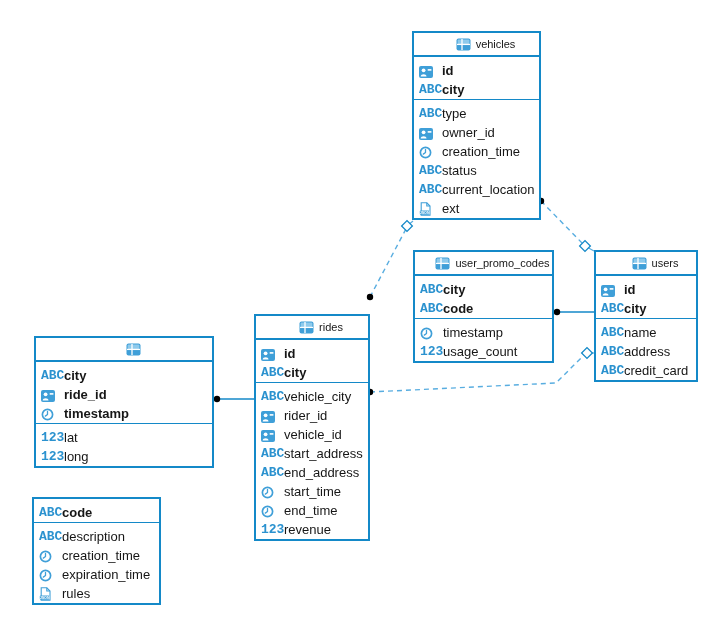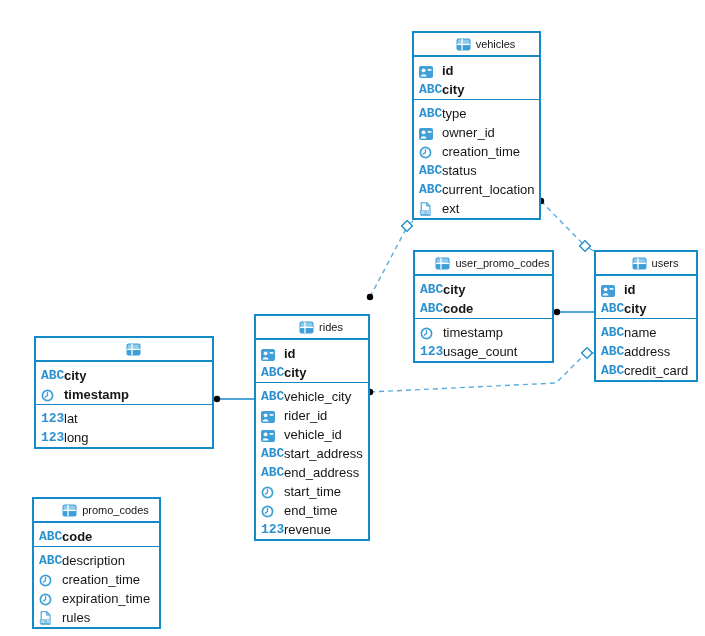--- a/index.html
+++ b/index.html
@@ -337,20 +337,31 @@
       </div>
       <div class="erd-section pk">
         <div class="erd-row">
           <span class="type-ic">
             <span class="txt-icon">ABC</span>
           </span>
           <span>city</span>
         </div>
         <div class="erd-row">
           <span class="type-ic">
+            <svg width="14" height="12" viewBox="0 0 14 12">
+              <rect width="14" height="12" rx="2" fill="#3f9fd8"></rect>
+              <circle cx="4.6" cy="4.3" r="1.9" fill="#fff"></circle>
+              <path d="M1.7 10.4 C1.7 7.5 7.5 7.5 7.5 10.4 Z" fill="#fff"></path>
+              <rect x="8.7" y="3.1" width="3.7" height="1.6" fill="#fff"></rect>
+            </svg>
+          </span>
+          <span>ride_id</span>
+        </div>
+        <div class="erd-row">
+          <span class="type-ic">
             <svg width="13" height="13" viewBox="0 0 13 13">
               <circle cx="6.5" cy="6.5" r="5.1" fill="none" stroke="#3f9fd8" stroke-width="1.7"></circle>
               <path d="M6.5 6.5 L6.5 3.4 M6.5 6.5 L4.3 8.1" fill="none" stroke="#3f9fd8" stroke-width="1.3" stroke-linecap="round"></path>
             </svg>
           </span>
           <span>timestamp</span>
         </div>
       </div>
       <div class="erd-section">
         <div class="erd-row">
@@ -361,31 +372,20 @@
         </div>
         <div class="erd-row">
           <span class="type-ic">
             <span class="txt-icon">123</span>
           </span>
           <span>long</span>
         </div>
       </div>
     </div>
     <div class="erd-table" style="left: 32px; top: 497px; width: 129px;">
-      <div class="erd-header">
-        <span class="hdr-ic">
-          <svg width="15" height="13" viewBox="0 0 15 13">
-            <rect x="0.5" y="0.5" width="14" height="12" rx="2" fill="#3f9fd8"></rect>
-            <rect x="1.6" y="1.6" width="11.8" height="4.3" rx="1" fill="#8ecaec"></rect>
-            <line x1="1" y1="6.4" x2="14" y2="6.4" stroke="#fff" stroke-width="1.3"></line>
-            <line x1="6" y1="1" x2="6" y2="12" stroke="#fff" stroke-width="1.3"></line>
-          </svg>
-        </span>
-        <span>promo_codes</span>
-      </div>
       <div class="erd-section pk">
         <div class="erd-row">
           <span class="type-ic">
             <span class="txt-icon">ABC</span>
           </span>
           <span>code</span>
         </div>
       </div>
       <div class="erd-section">
         <div class="erd-row">

